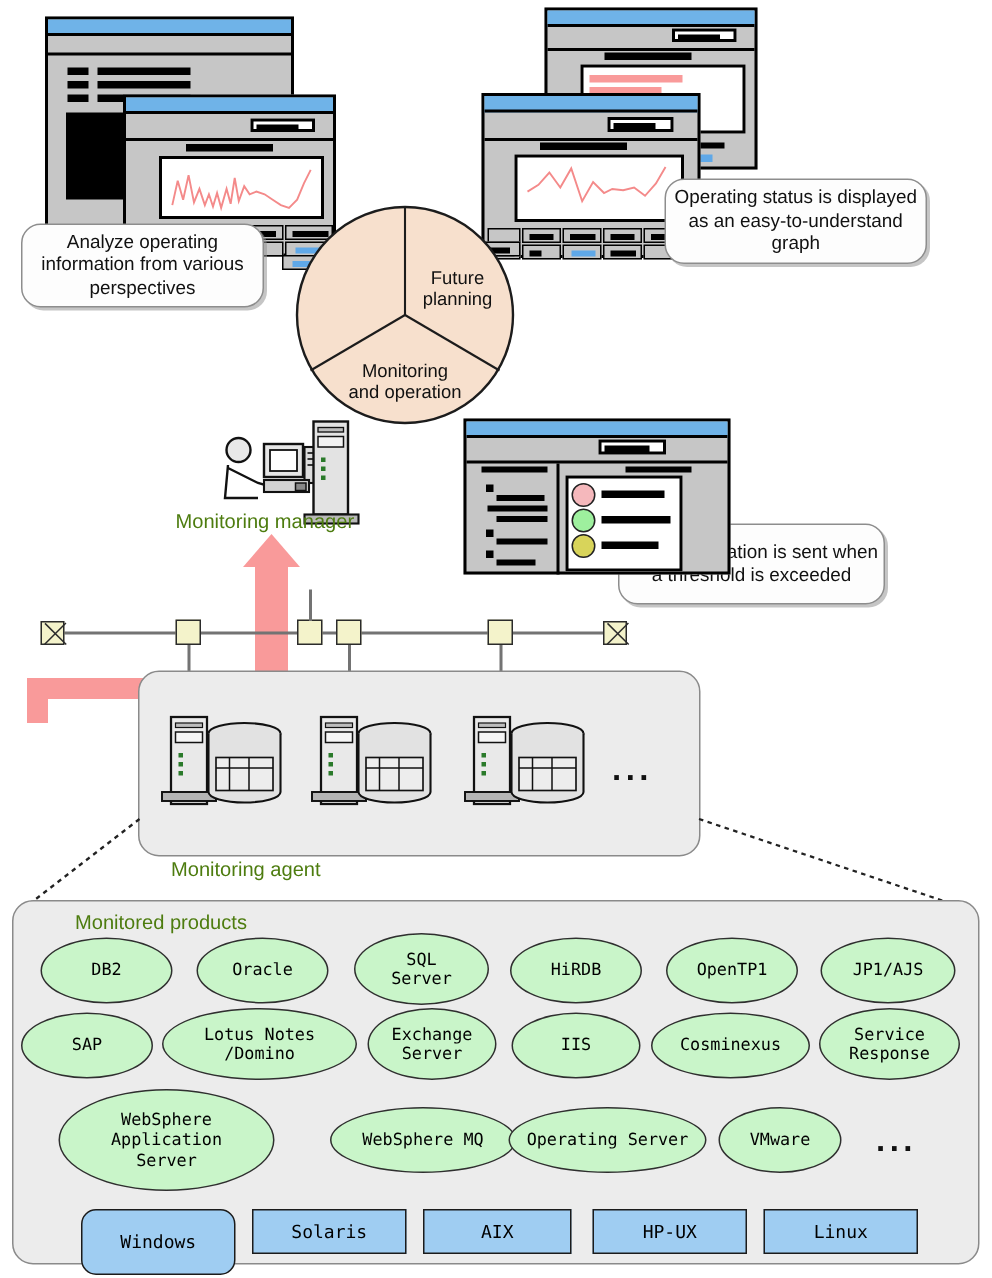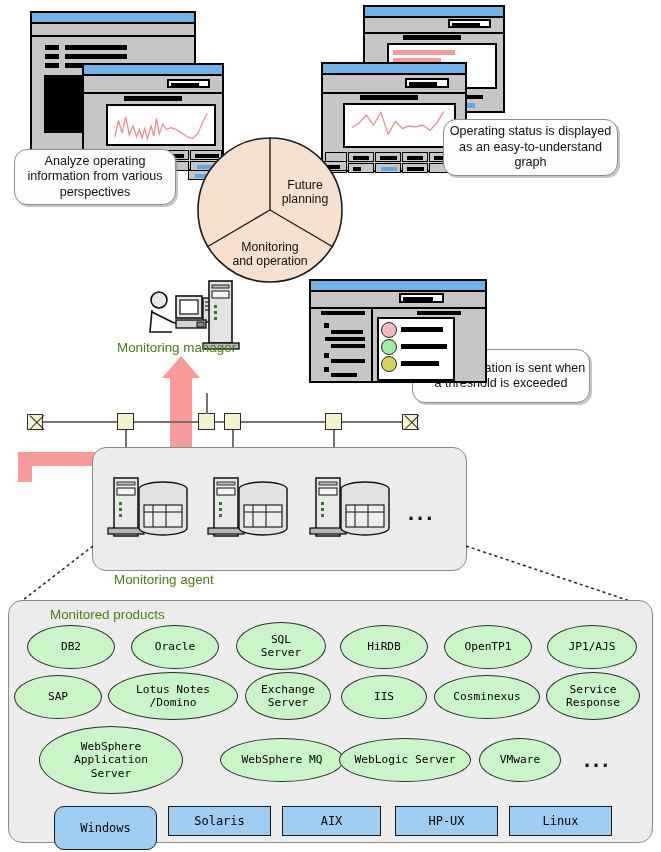--- a/index.html
+++ b/index.html
@@ -346,21 +346,21 @@
 Server</div>
 <div class="ell" style="left:341px;top:675px;width:86px;height:44px;">IIS</div>
 <div class="ell" style="left:434px;top:675px;width:106px;height:44px;">Cosminexus</div>
 <div class="ell" style="left:546px;top:672px;width:94px;height:48px;">Service
 Response</div>
 
 <div class="ell" style="left:39px;top:726px;width:144px;height:68px;">WebSphere
 Application
 Server</div>
 <div class="ell" style="left:220px;top:738px;width:124px;height:44px;">WebSphere MQ</div>
-<div class="ell" style="left:339px;top:738px;width:132px;height:44px;">WebLogic Server</div>
+<div class="ell" style="left:339px;top:738px;width:132px;height:44px;">Operating Server</div>
 <div class="ell" style="left:479px;top:738px;width:82px;height:44px;">VMware</div>
 <div class="dots" style="left:584px;top:747px;">...</div>
 
 <div class="osbox" style="left:54px;top:806px;width:103px;height:44px;border-radius:10px;">Windows</div>
 <div class="osbox" style="left:168px;top:806px;width:103px;height:30px;">Solaris</div>
 <div class="osbox" style="left:282px;top:806px;width:99px;height:30px;">AIX</div>
 <div class="osbox" style="left:395px;top:806px;width:103px;height:30px;">HP-UX</div>
 <div class="osbox" style="left:509px;top:806px;width:103px;height:30px;">Linux</div>
 
 </body></html>

